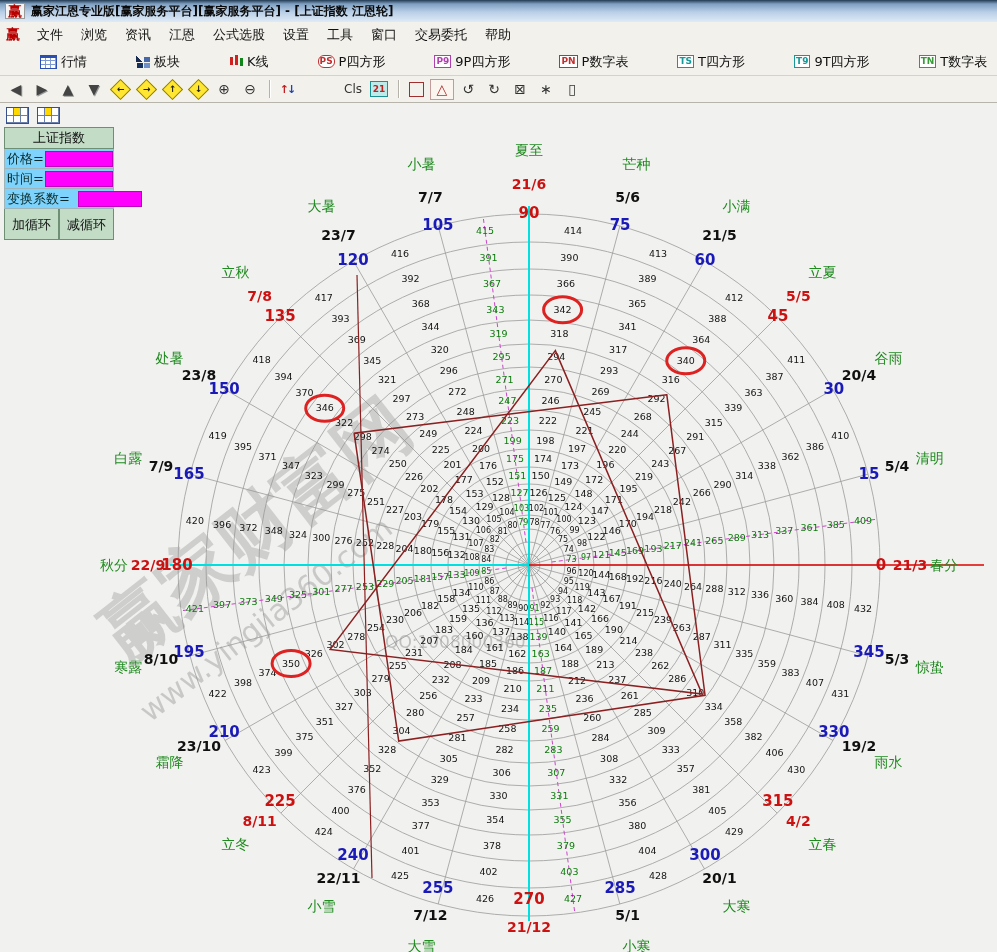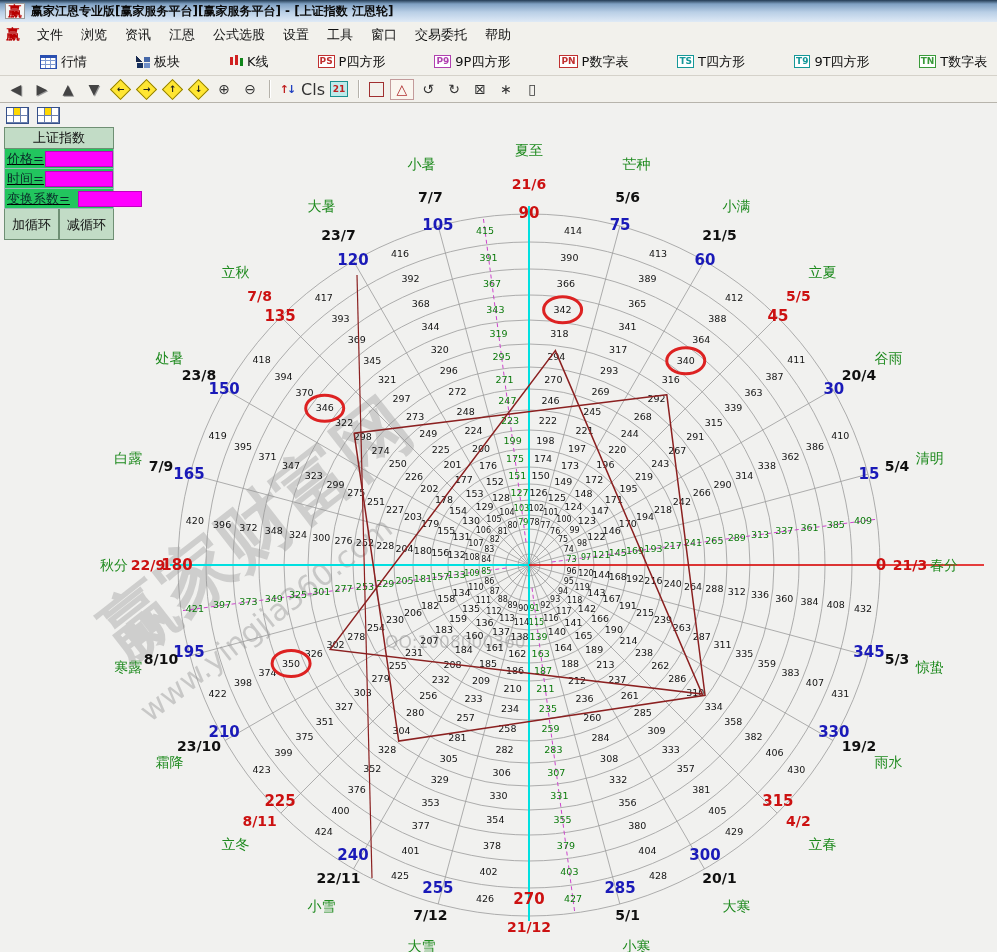--- a/index.html
+++ b/index.html
@@ -63,22 +63,22 @@
   .chart svg{position:absolute;left:0;top:0;}
   .minibar{position:absolute;left:6px;top:4px;display:flex;gap:8px;z-index:5;}
   .gridicon{width:21px;height:15px;border:1px solid #35508a;background:#fff;display:grid;
     grid-template-columns:1fr 1fr 1fr;grid-template-rows:1fr 1fr;}
   .gridicon i{border:1px solid #6a7fae;border-width:0 1px 1px 0;}
   .gridicon i.y{background:#ffd800;}
   .chart-title{position:absolute;left:138px;top:16px;z-index:6;font-size:25px;font-weight:bold;
     color:#ff22ff;letter-spacing:1px;white-space:nowrap;}
   .panel{position:absolute;left:4px;top:24px;width:110px;z-index:6;font-size:13px;}
   .p-head{height:20px;background:#c2dcc6;border:1px solid #6f8f74;text-align:center;line-height:20px;color:#111;}
-  .p-row{height:19px;background:#22c55e;border:1px solid #9eb6ba;border-top:none;position:relative;
-    display:flex;align-items:center;overflow:visible;text-decoration:underline;}
+  .p-row{height:19px;background:#7dd3fc;border:1px solid #9eb6ba;border-top:none;position:relative;
+    display:flex;align-items:center;overflow:visible;}
   .p-label{padding-left:2px;white-space:nowrap;color:#0a2a2a;}
   .p-input{position:absolute;top:2px;height:14px;background:#ff00ff;border:1px solid #c000c0;}
   .p-btns{display:flex;}
   .p-btns .pbtn{flex:1;height:31px;background:#c2dcc6;border:1px solid #6f8f74;border-top:none;
     text-align:center;line-height:19px;font-size:13px;color:#111;padding:0;font-family:inherit;}
 </style>
 </head>
 <body>
 
 <div class="app">
@@ -122,21 +122,21 @@
           <span class="ic-k">
             <i></i>
             <i></i>
             <i></i>
           </span>
         </span>
         <span>K线</span>
       </span>
       <span class="tb1-item">
         <span class="ic">
-          <span class="chip" style="border-color: rgb(192, 48, 48); color: rgb(192, 48, 48);">PS</span>
+          <span class="chip" style="border-color: rgb(192, 48, 48); color: rgb(192, 48, 48); border-radius: 6px;">PS</span>
         </span>
         <span>P四方形</span>
       </span>
       <span class="tb1-item">
         <span class="ic">
           <span class="chip" style="border-color: rgb(176, 64, 176); color: rgb(176, 64, 176);">P9</span>
         </span>
         <span>9P四方形</span>
       </span>
       <span class="tb1-item">
@@ -216,21 +216,21 @@
         <span class="diamond">
           <span>↓</span>
         </span>
       </span>
       <span class="tb2-btn plain">⊕</span>
       <span class="tb2-btn plain">⊖</span>
       <span class="tb2-sep"></span>
       <span class="tb2-btn">
         <span class="ic-updown"><span class="u">↑</span><span class="d">↓</span></span>
       </span>
-      <span class="tb2-btn plain" style="font-size: 16px;">Cls</span>
+      <span class="tb2-btn plain" style="font-size: 12px; margin-left: 40px;">Cls</span>
       <span class="tb2-btn">
         <span class="ic-cal">21</span>
       </span>
       <span class="tb2-sep"></span>
       <span class="tb2-btn">
         <span class="ic-redsq"></span>
       </span>
       <span class="tb2-btn redglyph pressed">△</span>
       <span class="tb2-btn plain">↺</span>
       <span class="tb2-btn plain">↻</span>

